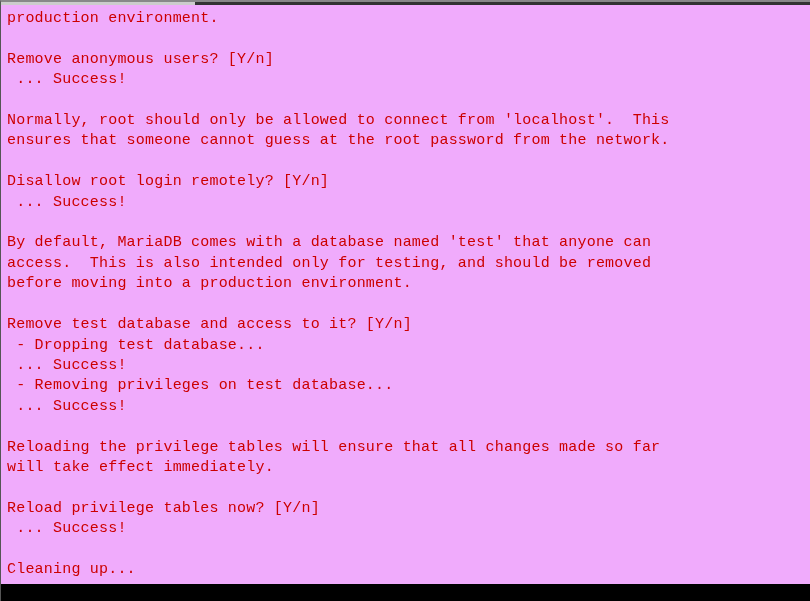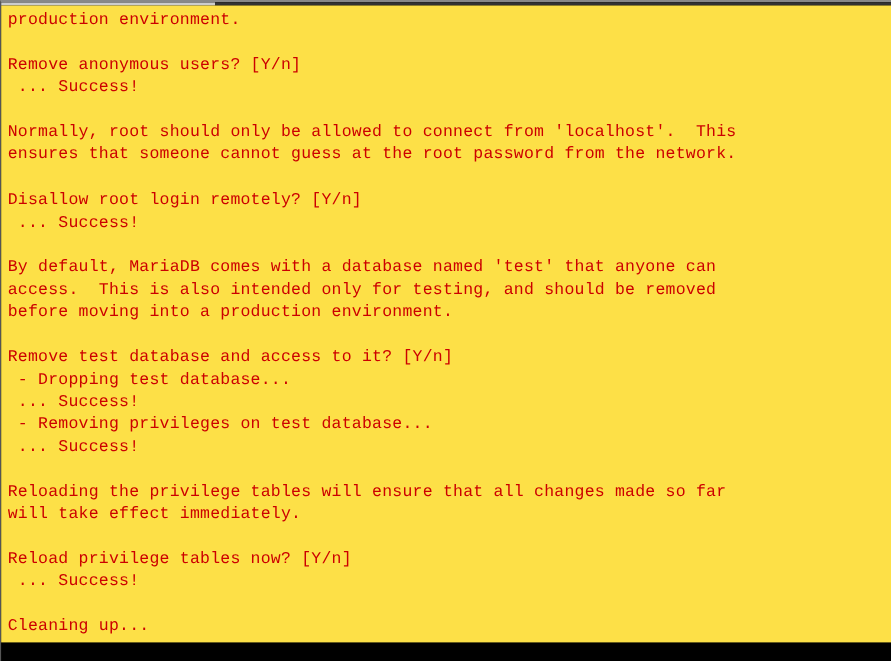--- a/index.html
+++ b/index.html
@@ -13,21 +13,21 @@
       height: 601px;
       overflow: hidden;
       border-top: 2px solid #888888;
       border-left: 1px solid #555555;
     }
     .top-strip {
       height: 3px;
       background: linear-gradient(to right, #cccccc 0%, #cccccc 24%, #333333 24%, #333333 100%);
     }
     .terminal {
-      background: #fde047;
+      background: #f0abfc;
       color: #cc0000;
       font-family: "Courier New", Courier, monospace;
       font-size: 15px;
       line-height: 20.4px;
       padding: 4px 6px;
       white-space: pre;
       letter-spacing: 0.2px;
     }
   </style>
 </head>

